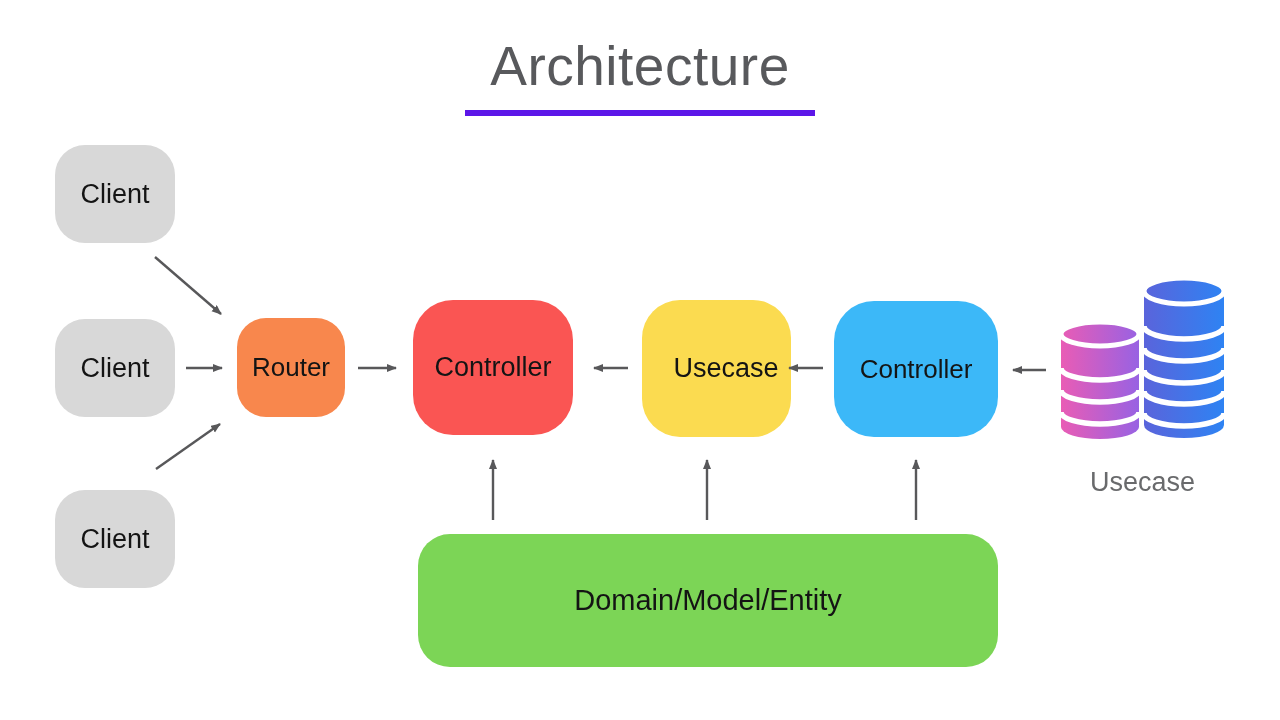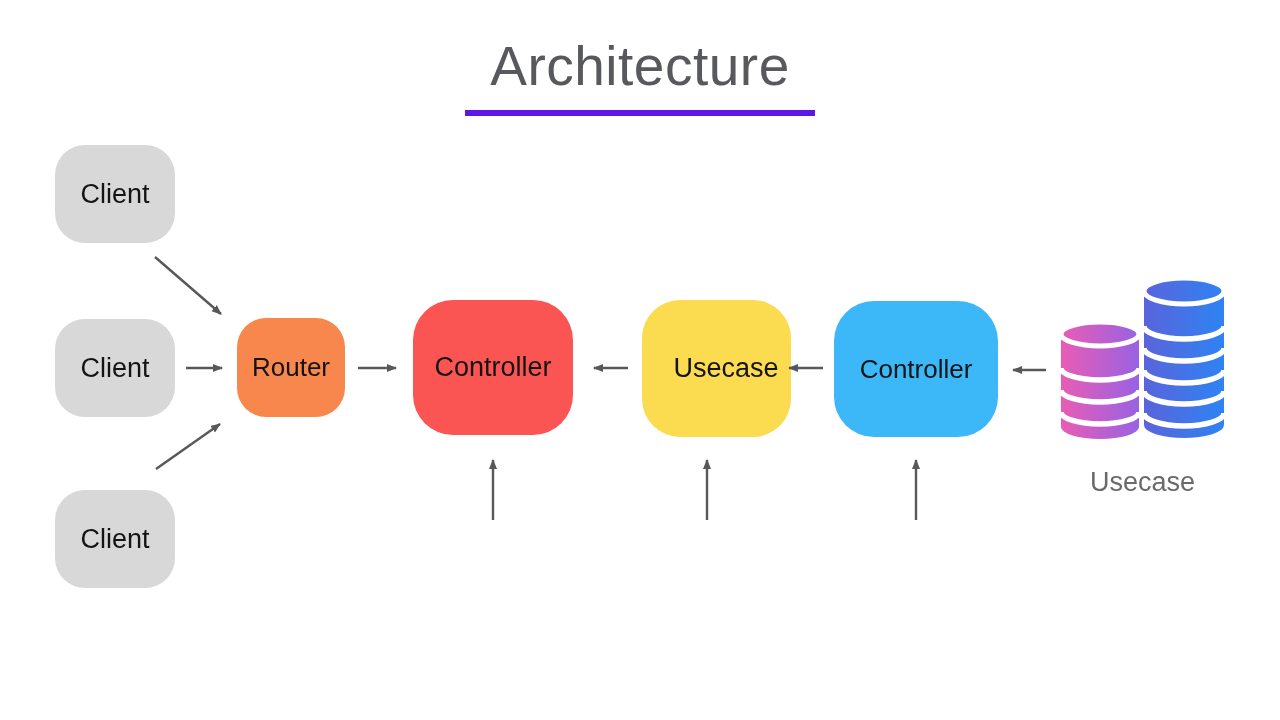--- a/index.html
+++ b/index.html
@@ -50,20 +50,23 @@
     <span>Router</span>
   </div>
   <div class="node controller" style="background: rgb(250, 85, 83);">
     <span>Controller</span>
   </div>
   <div class="node usecase" style="background: rgb(251, 219, 80);">
     <span>Usecase</span>
   </div>
   <div class="node repository" style="background: rgb(60, 184, 248);">
     <span>Controller</span>
+  </div>
+  <div class="node domain" style="background: rgb(124, 213, 86);">
+    <span>Domain/Model/Entity</span>
   </div>
 
   <svg class="arrows" viewBox="0 0 1280 720">
     <defs>
       <marker id="arrowhead" markerUnits="userSpaceOnUse" markerWidth="12" markerHeight="10" refX="9" refY="4" orient="auto">
         <path d="M0,0 L10,4 L0,8 Z" fill="#58585A"></path>
       </marker>
     </defs>
     <g fill="none" stroke-width="2.4" stroke="#58585A">
       <line x1="155" y1="257" x2="221" y2="314" marker-end="url(#arrowhead)"></line>

